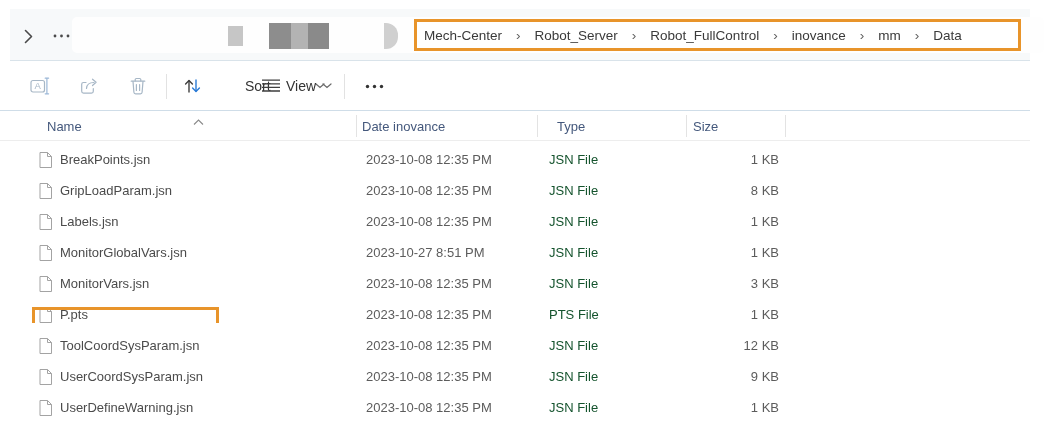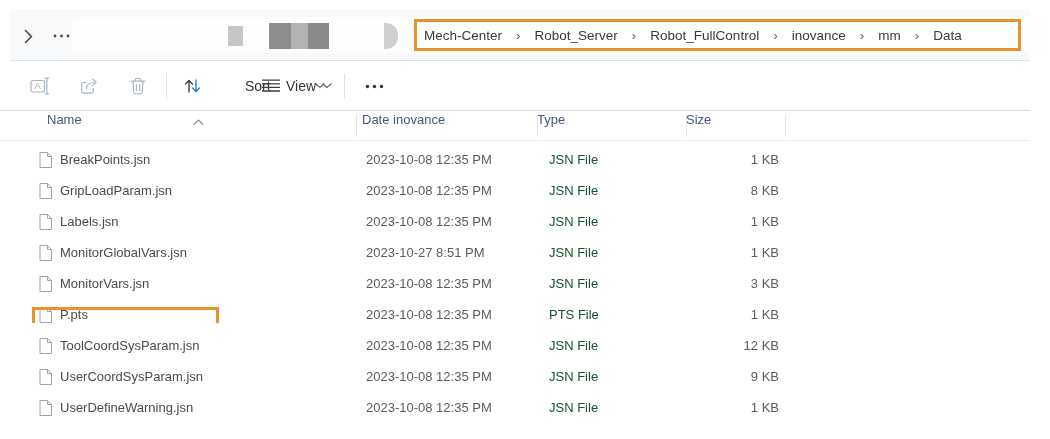--- a/index.html
+++ b/index.html
@@ -27,26 +27,26 @@
   .tb-btn{position:absolute;top:9px;height:30px;display:flex;align-items:center;justify-content:center;gap:6px;cursor:pointer;border-radius:4px;}
   .tb-icon-btn{width:32px;}
   .tb-rename{left:24px;} .tb-share{left:73px;} .tb-delete{left:122px;}
   .tb-sep{position:absolute;top:12px;width:1px;height:25px;background:#e2e2e2;}
   .sep1{left:166px;} .sep2{left:344px;}
   .tb-sort{left:180px;padding:0 4px;gap:44px;} .tb-view{left:258px;padding:0 4px;justify-content:space-between;} .tb-more{left:356px;width:36px;}
   .tb-label{font-size:14px;color:#333;}
 
   
   .colheader{position:absolute;left:0;top:112px;right:0;height:29px;border-bottom:1px solid #ededed;box-sizing:border-box;font-size:13px;color:#44587c;}
-  .colheader .hrow{display:flex;height:100%;}
+  .colheader .hrow{display:flex;height:100%;align-items:center;}
   .hc{box-sizing:border-box;cursor:pointer;}
   .hc-name{width:356px;padding-left:47px;}
   .hc-date{width:181px;padding-left:6px;}
-  .hc-type{width:149px;padding-left:0;}
-  .hc-size{width:99px;}
+  .hc-type{width:149px;padding-left:20px;}
+  .hc-size{width:99px;padding-left:7px;}
   .sort-asc{position:absolute;left:193px;top:1px;}
   .col-sep{position:absolute;top:3px;width:1px;height:22px;background:#e3e3e3;}
   .cs1{left:356px;} .cs2{left:537px;} .cs3{left:686px;} .cs4{left:785px;}
 
   
   .filelist{position:absolute;left:4px;top:144px;right:0;}
   .row{display:flex;height:31px;align-items:center;font-size:13px;position:relative;cursor:default;}
   .cell{box-sizing:border-box;white-space:nowrap;overflow:hidden;}
   .name-cell{width:356px;padding-left:35px;display:flex;align-items:center;gap:8px;color:#4b4b4b;position:relative;}
   .date-cell{width:181px;padding-left:6px;color:#5c5c5c;}

